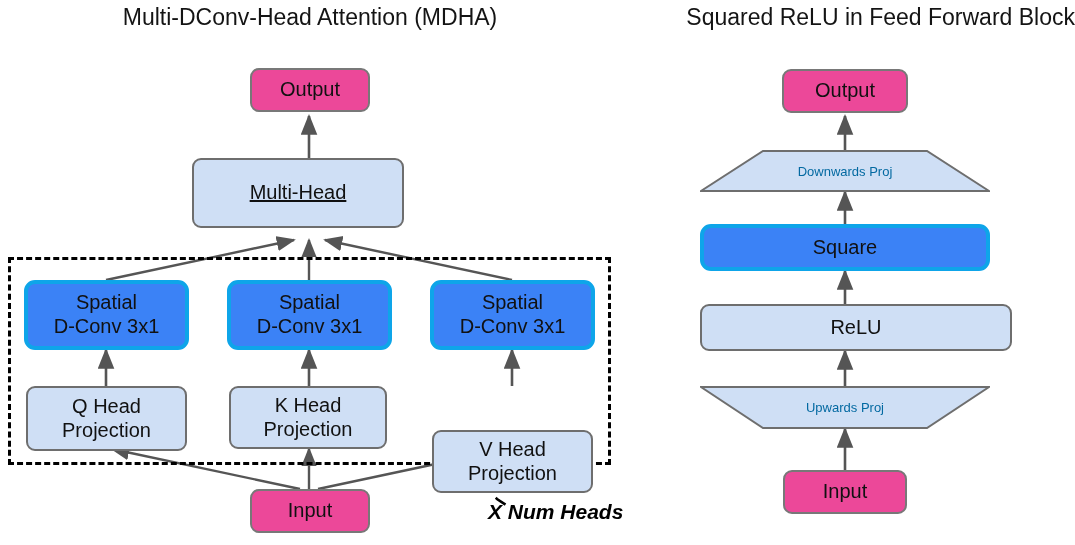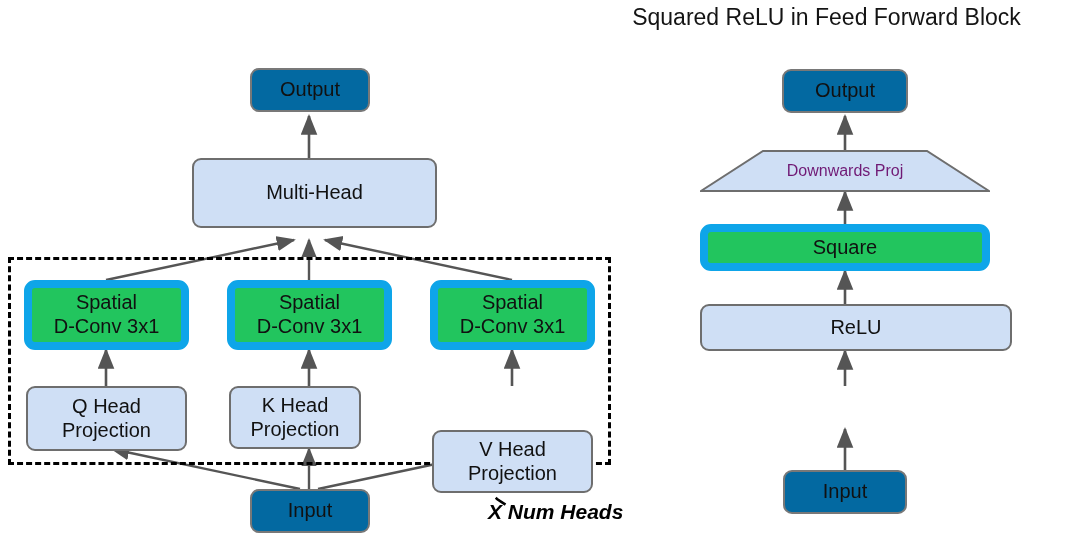--- a/index.html
+++ b/index.html
@@ -30,52 +30,52 @@
   }
   .title {
     position: absolute;
     font-size: 23px;
     color: #141414;
     white-space: nowrap;
     text-align: center;
     letter-spacing: 0px;
   }
   #title-left  { left: 60px;  top: 4px;  width: 500px; }
-  #title-right { left: 578px; top: 4px;  width: 497px; }
+  #title-right { left: 578px; top: 4px;  width: 497px; text-align: right; }
 
   .node {
     position: absolute;
     box-sizing: border-box;
     display: flex;
     align-items: center;
     justify-content: center;
     text-align: center;
     line-height: 1.18;
     font-size: 20px;
     color: #111111;
   }
   .node .lbl { display: block; }
   .node .lbl .l2 { display: block; }
 
   
   .box-gray {
-    background: #0369a1;
+    background: #ec4899;
     border: 2px solid #787878;
     border-radius: 9px;
   }
   
   .box-blue {
     background: #cfdff5;
     border: 2px solid #6e6e6e;
     border-radius: 9px;
   }
   
   .box-pink {
-    background: #22c55e;
-    border: 8px solid #0ea5e9;
+    background: #3b82f6;
+    border: 4px solid #0ea5e9;
     border-radius: 11px;
   }
 
   
   #heads-group {
     position: absolute;
     left: 8px;
     top: 257px;
     width: 603px;
     height: 208px;
@@ -90,41 +90,42 @@
   }
   .trap-wrap svg { display: block; }
   .trap-label {
     position: absolute;
     left: 0; top: 0;
     width: 100%;
     height: 100%;
     display: flex;
     align-items: center;
     justify-content: center;
-    font-size: 16px;
-    color: #701a75;
+    font-size: 13px;
+    color: #0369a1;
     text-align: center;
   }
 
   #num-heads-label {
     position: absolute;
     left: 488px;
     top: 500px;
     font-size: 21px;
     font-style: italic;
     font-weight: bold;
     color: #000000;
     white-space: nowrap;
   }
 </style>
 </head>
 <body>
 
 <div id="canvas">
 
+  <div class="title" id="title-left">Multi-DConv-Head Attention (MDHA)</div>
   <div class="title" id="title-right">Squared ReLU in Feed Forward Block</div>
 
   <svg class="edges" viewBox="0 0 1075 545">
     <defs>
       <marker id="ah" markerWidth="9" markerHeight="9" refX="7.2" refY="3.2" orient="auto" markerUnits="strokeWidth">
         <path d="M0,0 L8,3.2 L0,6.4 z" fill="#555555"></path>
       </marker>
     </defs>
 
     <line x1="309" y1="158" x2="309" y2="116" stroke="#555555" stroke-width="2.6" marker-end="url(#ah)"></line>
@@ -155,21 +156,21 @@
 
     <line x1="845" y1="386" x2="845" y2="351" stroke="#555555" stroke-width="2.6" marker-end="url(#ah)"></line>
 
     <line x1="845" y1="470" x2="845" y2="429" stroke="#555555" stroke-width="2.6" marker-end="url(#ah)"></line>
   </svg>
 
   <div class="node box-gray" style="left:250px; top:68px; width:120px; height:44px;">
     <span class="lbl">Output</span>
   </div>
 
-  <div class="node box-blue" style="left:192px; top:158px; width:245px; height:70px;">
+  <div class="node box-blue" style="left:192px; top:158px; width:212px; height:70px;text-decoration:underline;">
     <span class="lbl">
       <span>Multi-Head</span>
     </span>
   </div>
 
   <div id="heads-group"></div>
 
   <div class="node box-pink" style="left:24px; top:280px; width:165px; height:70px;">
     <span class="lbl">
       <span>Spatial</span>
@@ -191,21 +192,21 @@
     </span>
   </div>
 
   <div class="node box-blue" style="left:26px; top:386px; width:161px; height:65px;">
     <span class="lbl">
       <span>Q Head</span>
       <span class="l2">Projection</span>
     </span>
   </div>
 
-  <div class="node box-blue" style="left:229px; top:386px; width:132px; height:63px;">
+  <div class="node box-blue" style="left:229px; top:386px; width:158px; height:63px;">
     <span class="lbl">
       <span>K Head</span>
       <span class="l2">Projection</span>
     </span>
   </div>
 
   <div class="node box-blue" style="left:432px; top:386px; width:161px; height:63px;margin-top:44px;">
     <span class="lbl">
       <span>V Head</span>
       <span class="l2">Projection</span>
@@ -230,18 +231,24 @@
   </div>
 
   <div class="node box-pink" style="left:700px; top:224px; width:290px; height:47px;">
     <span class="lbl">Square</span>
   </div>
 
   <div class="node box-blue" style="left:700px; top:304px; width:312px; height:47px;">
     <span class="lbl">ReLU</span>
   </div>
 
+  <div class="trap-wrap" style="left:700px; top:386px; width:290px; height:43px;">
+    <svg width="290" height="43" viewBox="0 0 290 43">
+      <polygon points="1,1 289,1 227,42 63,42" fill="#cfdff5" stroke="#6e6e6e" stroke-width="2"></polygon>
+    </svg>
+    <div class="trap-label">Upwards Proj</div>
+  </div>
 
   <div class="node box-gray" style="left:783px; top:470px; width:124px; height:44px;">
     <span class="lbl">Input</span>
   </div>
 
 </div>
 
 </body></html>

